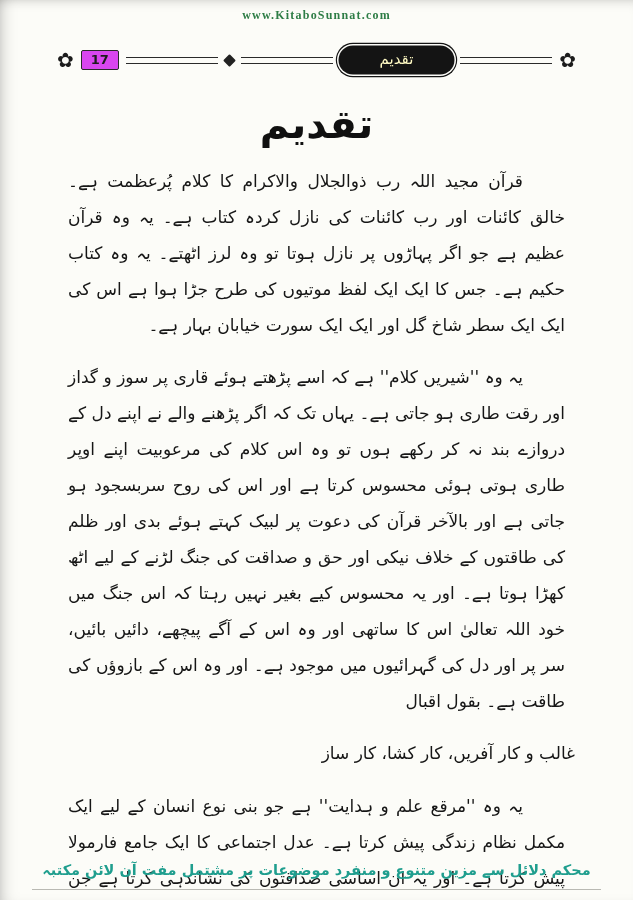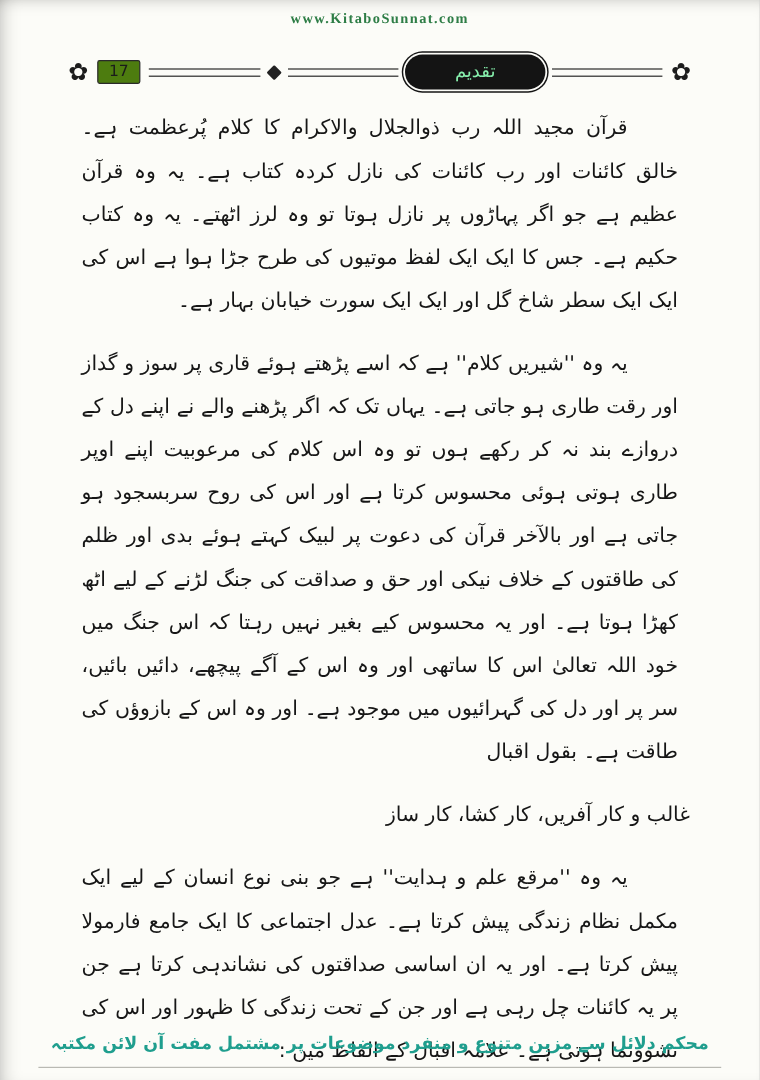--- a/index.html
+++ b/index.html
@@ -34,38 +34,39 @@
   .band .scroll {
     font-size: 20px;
     color: #1c1c1c;
     line-height: 1;
   }
   .pageno {
     border: 1.4px solid #2a2a2a;
     padding: 1px 9px 2px 9px;
     font-size: 13px;
     color: #1b1b1b;
-    background: #4d7c0f;
+    background: #d946ef;
     border-radius: 2px;
+    font-weight: bold;
   }
   .band-line {
     flex: 1;
     height: 5px;
     border-top: 1.4px solid #2a2a2a;
     border-bottom: 1.4px solid #2a2a2a;
   }
   .diamond {
     width: 9px; height: 9px;
     background: #222;
     transform: rotate(45deg);
     border-radius: 1px;
   }
   .band-pill {
     background: #141414;
-    color: #86efac;
+    color: #fef9c3;
     border-radius: 14px;
     padding: 3px 40px 5px 40px;
     font-size: 15px;
     line-height: 1.2;
     direction: rtl;
     box-shadow: 0 0 0 1.5px #141414, 0 0 0 3px #fcfcf8, 0 0 0 4.2px #141414;
   }
   .title {
     margin: 28px 0 0 0;
     text-align: center;
@@ -121,20 +122,21 @@
     <span class="scroll">✿</span>
     <span class="pageno">17</span>
     <span class="band-line"></span>
     <span class="diamond"></span>
     <span class="band-line"></span>
     <span class="band-pill">تقديم</span>
     <span class="band-line"></span>
     <span class="scroll">✿</span>
   </div>
 
+  <h1 class="title">تقدیم</h1>
 
   <div class="body">
     <p class="para indent">قرآن مجید اللہ رب ذوالجلال والاکرام کا کلام پُرعظمت ہے۔ خالق کائنات اور رب کائنات کی نازل کردہ کتاب ہے۔ یہ وہ قرآن عظیم ہے جو اگر پہاڑوں پر نازل ہوتا تو وہ لرز اٹھتے۔ یہ وہ کتاب حکیم ہے۔ جس کا ایک ایک لفظ موتیوں کی طرح جڑا ہوا ہے اس کی ایک ایک سطر شاخ گل اور ایک ایک سورت خیابان بہار ہے۔</p>
     <p class="para indent">یہ وہ ''شیریں کلام'' ہے کہ اسے پڑھتے ہوئے قاری پر سوز و گداز اور رقت طاری ہو جاتی ہے۔ یہاں تک کہ اگر پڑھنے والے نے اپنے دل کے دروازے بند نہ کر رکھے ہوں تو وہ اس کلام کی مرعوبیت اپنے اوپر طاری ہوتی ہوئی محسوس کرتا ہے اور اس کی روح سربسجود ہو جاتی ہے اور بالآخر قرآن کی دعوت پر لبیک کہتے ہوئے بدی اور ظلم کی طاقتوں کے خلاف نیکی اور حق و صداقت کی جنگ لڑنے کے لیے اٹھ کھڑا ہوتا ہے۔ اور یہ محسوس کیے بغیر نہیں رہتا کہ اس جنگ میں خود اللہ تعالیٰ اس کا ساتھی اور وہ اس کے آگے پیچھے، دائیں بائیں، سر پر اور دل کی گہرائیوں میں موجود ہے۔ اور وہ اس کے بازوؤں کی طاقت ہے۔ بقول اقبال</p>
     <div class="verse">
       <span>غالب و کار آفریں، کار کشا، کار ساز</span>
     </div>
     <p class="para indent">یہ وہ ''مرقع علم و ہدایت'' ہے جو بنی نوع انسان کے لیے ایک مکمل نظام زندگی پیش کرتا ہے۔ عدل اجتماعی کا ایک جامع فارمولا پیش کرتا ہے۔ اور یہ ان اساسی صداقتوں کی نشاندہی کرتا ہے جن پر یہ کائنات چل رہی ہے اور جن کے تحت زندگی کا ظہور اور اس کی نشوونما ہوتی ہے۔ علامہ اقبال کے الفاظ میں :</p>
   </div>
 

